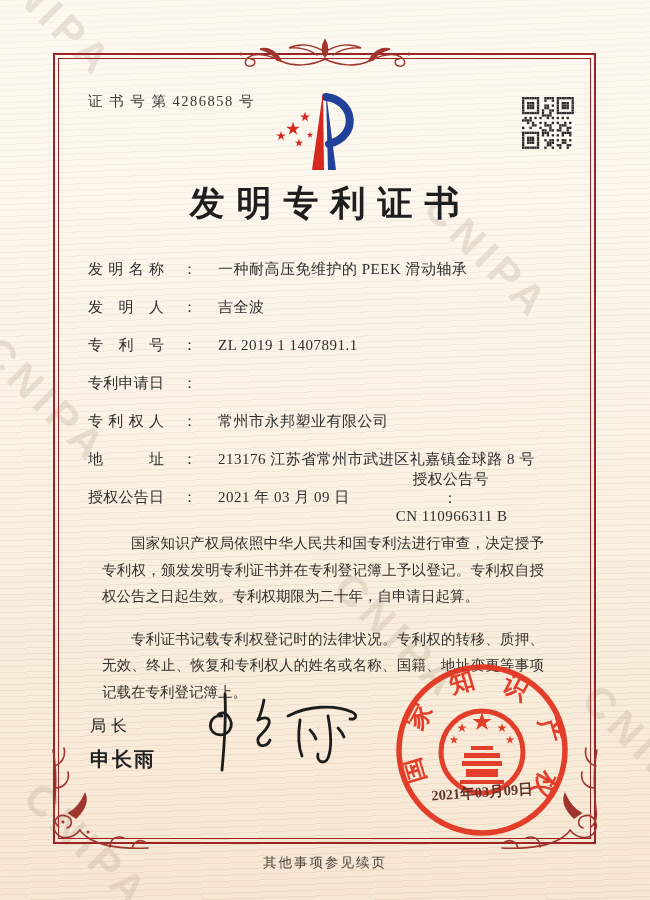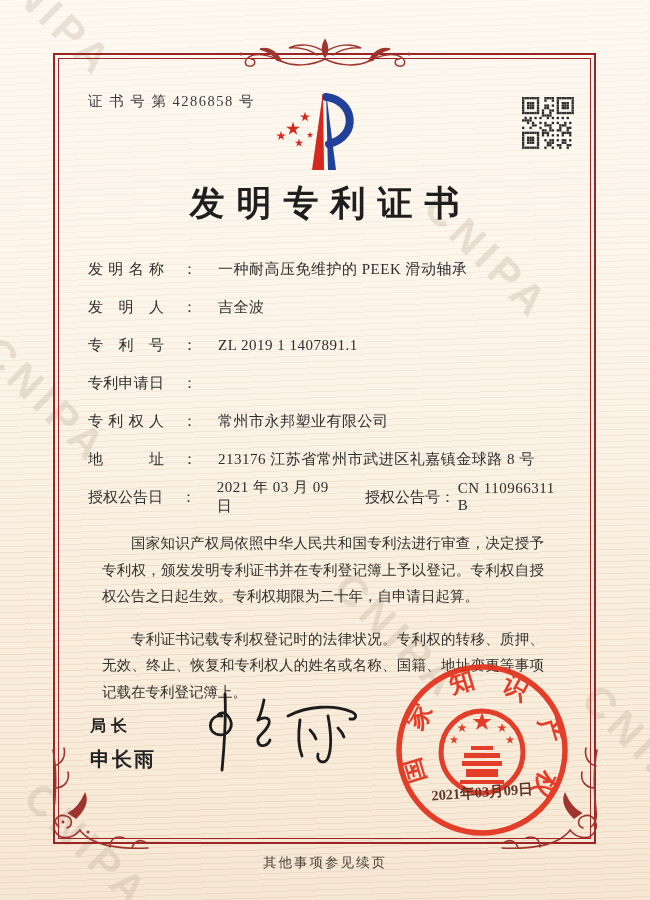--- a/index.html
+++ b/index.html
@@ -18,24 +18,24 @@
   .frame::before{content:"";position:absolute;inset:3px;border:1px solid #9b2427;}
   .abs{position:absolute;z-index:2;}
   .cert-no{left:88px;top:92px;font-size:14.5px;letter-spacing:1.5px;color:#3a3a3a;}
   .title{left:53px;top:180px;width:543px;text-align:center;font-size:35px;font-weight:bold;
     letter-spacing:12px;padding-left:12px;box-sizing:border-box;color:#1e1e1e;}
   .fields{left:88px;top:250px;width:480px;color:#2e2e2e;}
   .field-row{height:38px;display:flex;align-items:center;font-size:15px;gap:18px;}
   .flabel{display:inline-block;width:76px;text-align:justify;text-align-last:justify;}
   .fcolon{display:inline-block;width:16px;}
   .fvalue{margin-left:2px;letter-spacing:0.5px;}
-  .pair2{display:flex;align-items:center;}
+  .pair2{margin-left:26px;display:flex;align-items:center;flex-direction:column;}
   .paras{left:86px;top:514px;width:474px;color:#332f2c;}
   .paras p{margin:16px;font-size:14.5px;line-height:26.5px;text-indent:2em;text-align:justify;}
-  .director-title{left:90px;top:716px;font-size:16px;letter-spacing:5px;color:#222;font-weight:bold;}
+  .director-title{left:90px;top:716px;font-size:16px;letter-spacing:5px;color:#222;font-weight:normal;}
   .director-name{left:90px;top:746px;font-size:20px;letter-spacing:2px;color:#222;font-weight:bold;}
   .page-num{left:53px;top:818px;width:543px;text-align:center;font-size:13px;color:#3a3a3a;}
   .footer-note{left:0;top:854px;width:650px;text-align:center;font-size:13.5px;
     letter-spacing:2px;color:#4a443c;}
   .sig{left:192px;top:686px;z-index:3;}
   .seal{left:392px;top:660px;z-index:4;}
   .logo{left:268px;top:90px;}
   .qr{left:522px;top:97px;}
   .flourish{left:225px;top:30px;z-index:3;}
   .corner-bl{left:46px;top:744px;z-index:3;}

